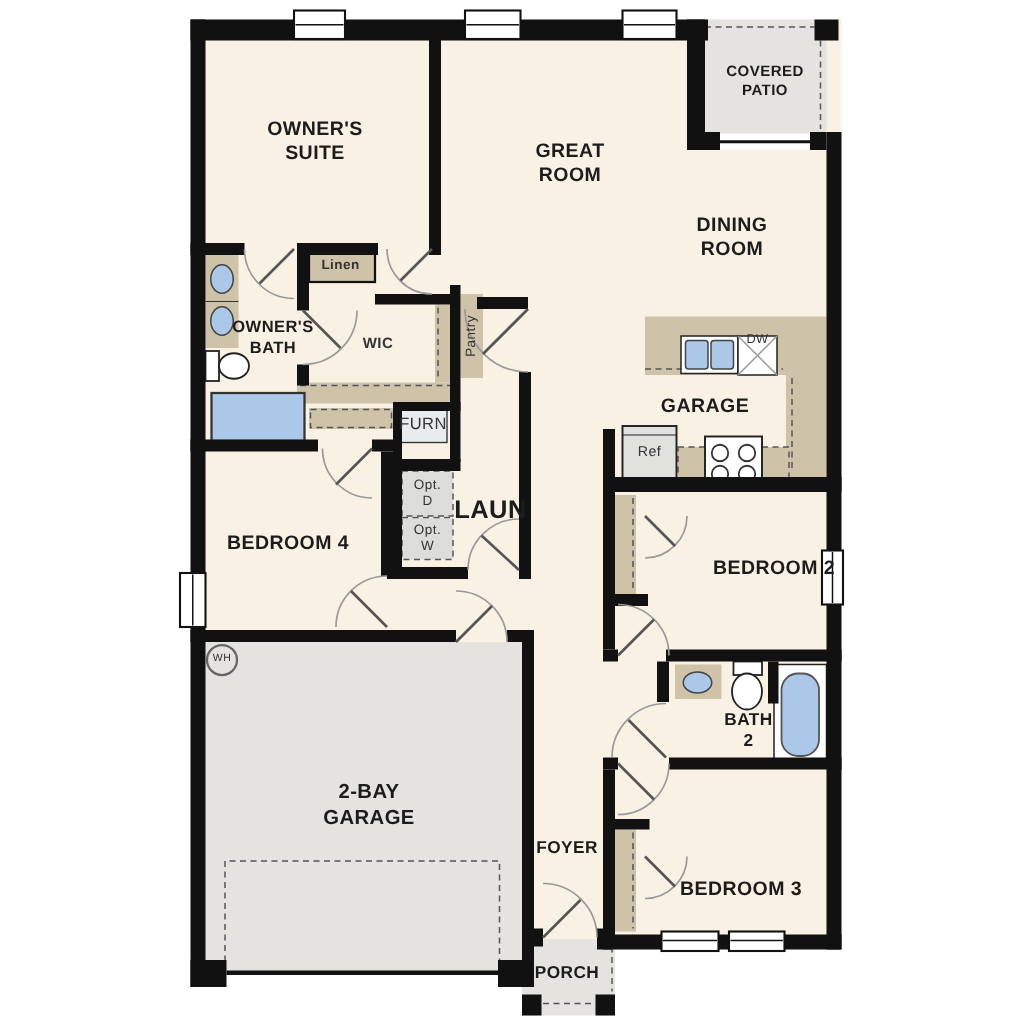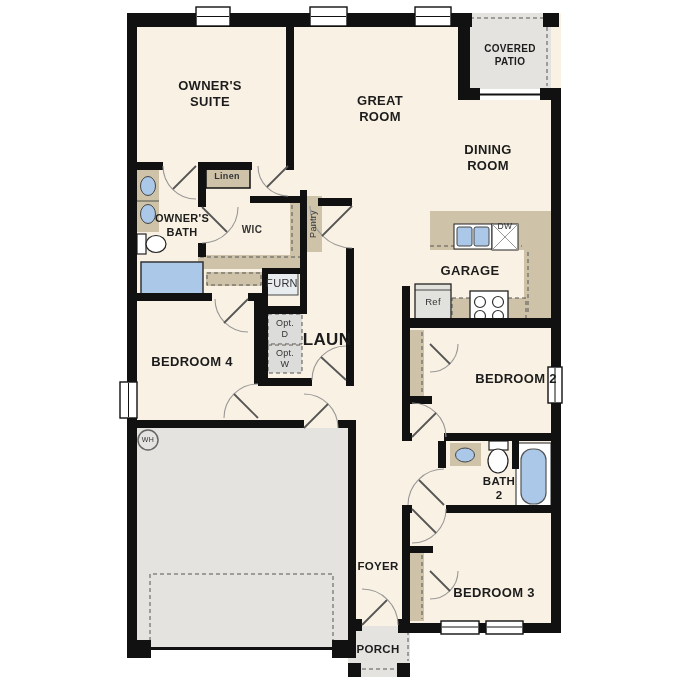--- a/index.html
+++ b/index.html
@@ -210,17 +210,19 @@
 D</div>
       <div class="plan-label" style="left: 285px; top: 359px; font-size: 9px; font-weight: 400; color: rgb(51, 51, 51);">Opt.
 W</div>
       <div class="plan-label" style="left: 327px; top: 340px; font-size: 17px; font-weight: 700;">LAUN</div>
       <div class="plan-label" style="left: 192px; top: 362px; font-size: 13px; font-weight: 700;">BEDROOM 4</div>
       <div class="plan-label" style="left: 494px; top: 379px; font-size: 13px; font-weight: 700; margin-left: 22px;">BEDROOM 2</div>
       <div class="plan-label" style="left: 499px; top: 488px; font-size: 11.5px; font-weight: 700;">BATH
 2</div>
       <div class="plan-label" style="left: 494px; top: 565px; font-size: 13px; font-weight: 700; margin-top: 28px;">BEDROOM 3</div>
       <div class="plan-label" style="left: 148px; top: 440px; font-size: 7px; font-weight: 400; color: rgb(51, 51, 51);">WH</div>
+      <div class="plan-label" style="left: 246px; top: 537px; font-size: 13.5px; font-weight: 700;">2-BAY
+GARAGE</div>
       <div class="plan-label" style="left: 378px; top: 566px; font-size: 11.5px; font-weight: 700;">FOYER</div>
       <div class="plan-label" style="left: 378px; top: 649px; font-size: 11.5px; font-weight: 700;">PORCH</div>
     </div>
 
 </div>
 
 </body></html>

